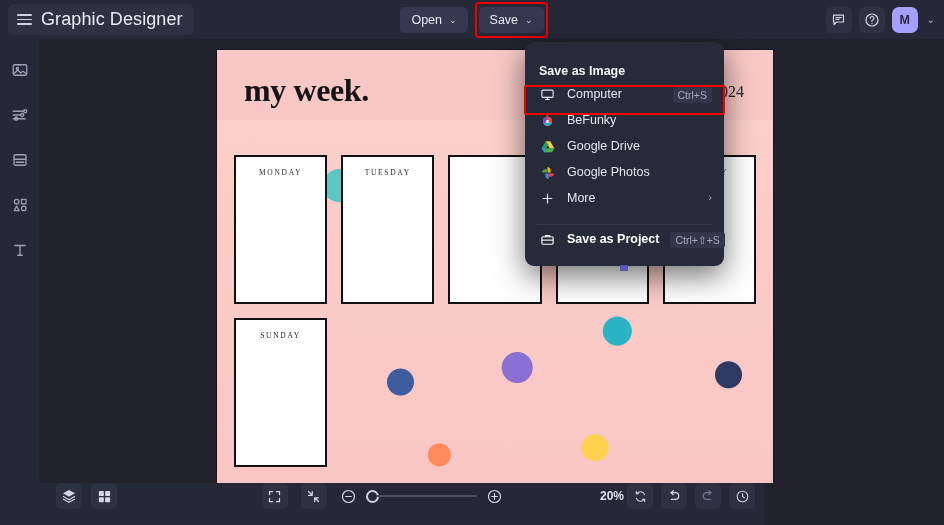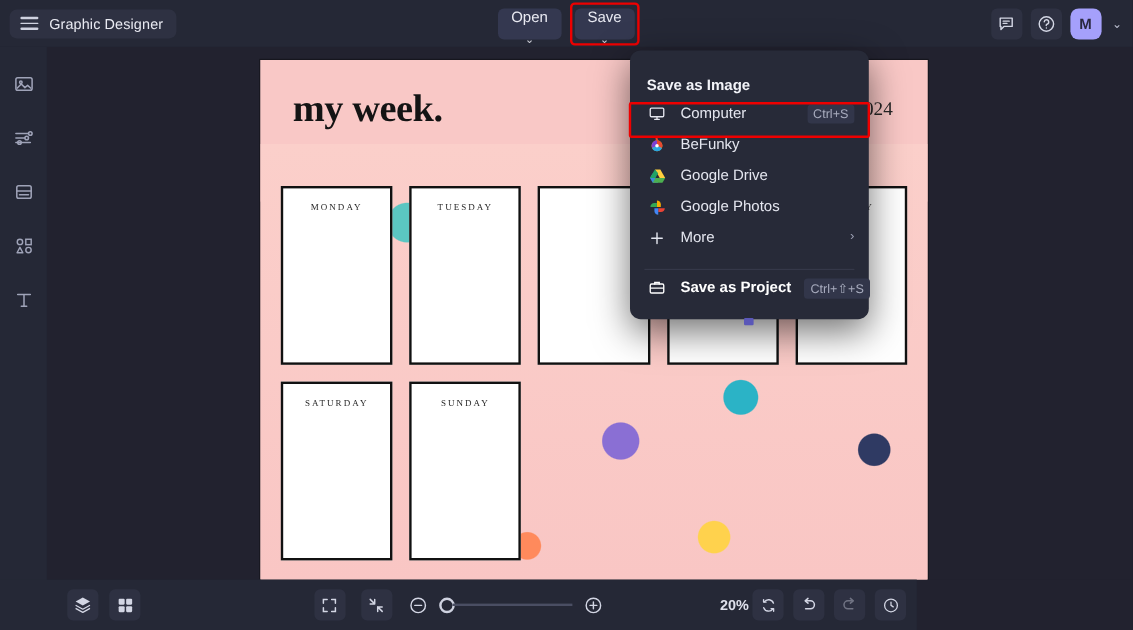--- a/index.html
+++ b/index.html
@@ -16,36 +16,35 @@
   .header {
     position:absolute; top:0; left:0; width:944px; height:39px;
     background:#252836;
     display:flex; align-items:center;
     z-index:40;
   }
   .app-chip {
     display:flex; align-items:center; gap:9px;
     margin-left:8px; padding:5px 11px 5px 9px;
     background:#2e3142; border-radius:6px;
-    font-size:12px; color:#e9eaf2; letter-spacing:.1px;
+    font-size:18px; color:#e9eaf2; letter-spacing:.1px;
   }
   .hamburger { display:flex; flex-direction:column; gap:3px; width:15px; }
   .hamburger i { display:block; height:1.6px; background:#cfd2e0; border-radius:2px; }
 
   .header-center {
     position:absolute; left:0; right:0; top:0; height:39px;
     display:flex; align-items:center; justify-content:center; gap:11px;
   }
   .tbtn {
     display:flex; align-items:center; gap:7px;
     height:26px; padding:0 11px;
     background:#343850; border-radius:5px;
     font-size:12.5px; color:#e9eaf2;
     cursor:pointer;
-    flex-direction:column;
   }
   .tbtn .chev { font-size:9px; opacity:.85; }
   .save-wrap { position:relative; }
   .save-wrap.hl::after {
     content:""; position:absolute; left:-4px; top:-5px; right:-4px; bottom:-5px;
     border:2.5px solid #ee0000; border-radius:4px; pointer-events:none;
   }
 
   .header-right {
     position:absolute; right:7px; top:0; height:39px;
@@ -175,21 +174,21 @@
   .menu-item.strong .mi-label { font-weight:700; color:#ffffff; }
   .menu-tail {
     position:absolute; left:95px; bottom:-5px;
     width:8px; height:6px; background:#5a57b8; border-radius:1px;
   }
 
   
   .bottom {
     position:absolute; left:0; bottom:0; width:764px; height:42px;
     background:#252836;
-    display:flex; align-items:center;
+    display:flex; align-items:flex-start;
     z-index:40;
   }
   .bottom-left { display:flex; align-items:center; gap:9px; margin-left:56px; }
   .bbtn {
     width:26px; height:26px; border-radius:5px; background:#2e3142;
     display:flex; align-items:center; justify-content:center; cursor:pointer;
   }
   .bottom-center {
     position:absolute; left:0; right:0; display:flex; align-items:center;
     justify-content:center; gap:13px;
@@ -313,23 +312,20 @@
             <div class="cell-label">TUESDAY</div>
           </div>
         <div class="cell">
             <div class="cell-label"></div>
           </div>
         <div class="cell">
             <div class="cell-label"></div>
           </div>
         <div class="cell">
             <div class="cell-label">FRIDAY</div>
-          </div>
-        <div class="cell">
-            <div class="cell-label">SATURDAY</div>
           </div>
         <div class="cell">
             <div class="cell-label">SUNDAY</div>
           </div>
       </div>
     </div>
   </div>
 
   <div class="menu">
     <div class="menu-title">Save as Image</div>

